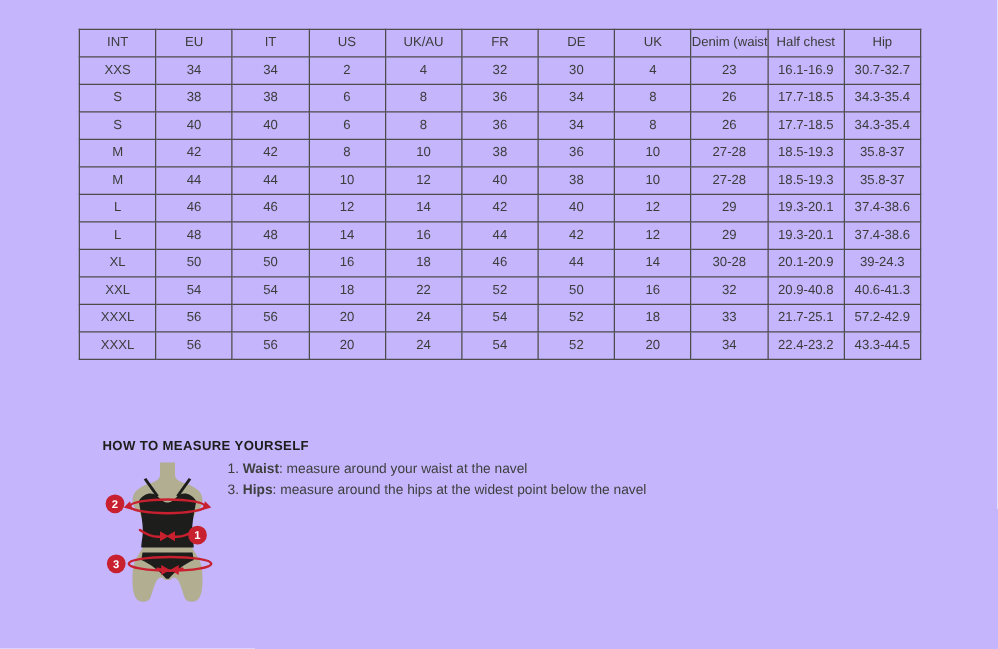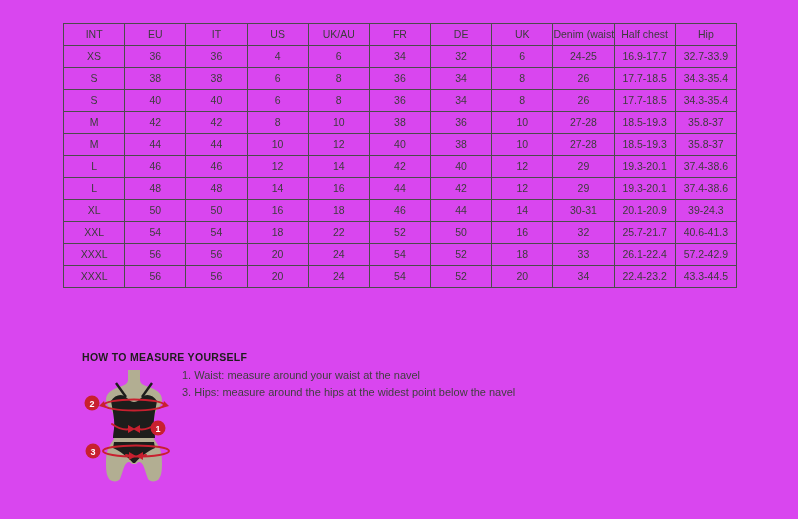--- a/index.html
+++ b/index.html
@@ -1,17 +1,17 @@
 <!DOCTYPE html>
 <html><head>
 <meta charset="utf-8">
 <style>
   html,body { margin:0; padding:0; background:#ffffff; }
   .page {
-    position:relative; width:798px; height:519px; background:#d946ef;
+    position:relative; width:798px; height:519px; background:#c4b5fd;
     font-family:"Liberation Sans", sans-serif; overflow:hidden;
   }
   table.size-table {
     position:absolute; left:63px; top:23px; width:674px;
     border-collapse:collapse; table-layout:fixed;
     font-size:10.5px; color:#3c3c3b;
   }
   table.size-table th, table.size-table td {
     border:1px solid #4c4c4b; text-align:center; vertical-align:middle;
     font-weight:400; height:21px; padding:0; line-height:21px;
@@ -20,21 +20,21 @@
   .measure-title {
     position:absolute; left:66px; top:351px; margin:0;
     font-size:10.5px; font-weight:bold; letter-spacing:0.3px; color:#1d1d1b;padding-left:16px;
   }
   .mannequin-wrap { position:absolute; left:82px; top:367px; width:104px; height:121px; }
   .steps {
     position:absolute; left:182px; top:370px; margin:0; padding:0; list-style:none;
     font-size:11px; color:#3f3f3e;
   }
   .steps li { margin-bottom:5px; line-height:11.5px; white-space:nowrap; }
-  .steps b { font-weight:normal;text-align:center; }
+  .steps b { font-weight:bold;text-align:center; }
 </style>
 </head>
 <body>
 
 <div class="page">
 
   <table class="size-table">
       <thead>
         <tr>
           <th>INT</th>
@@ -45,31 +45,31 @@
           <th>FR</th>
           <th>DE</th>
           <th>UK</th>
           <th>Denim (waist)</th>
           <th>Half chest</th>
           <th>Hip</th>
         </tr>
       </thead>
       <tbody>
         <tr>
-          <td>XS</td>
-          <td>36</td>
-          <td>36</td>
+          <td>XXS</td>
+          <td>34</td>
+          <td>34</td>
+          <td>2</td>
           <td>4</td>
-          <td>6</td>
-          <td>34</td>
           <td>32</td>
-          <td>6</td>
-          <td>24-25</td>
-          <td>16.9-17.7</td>
-          <td>32.7-33.9</td>
+          <td>30</td>
+          <td>4</td>
+          <td>23</td>
+          <td>16.1-16.9</td>
+          <td>30.7-32.7</td>
         </tr>
         <tr>
           <td>S</td>
           <td>38</td>
           <td>38</td>
           <td>6</td>
           <td>8</td>
           <td>36</td>
           <td>34</td>
           <td>8</td>
@@ -144,48 +144,48 @@
         </tr>
         <tr>
           <td>XL</td>
           <td>50</td>
           <td>50</td>
           <td>16</td>
           <td>18</td>
           <td>46</td>
           <td>44</td>
           <td>14</td>
-          <td>30-31</td>
+          <td>30-28</td>
           <td>20.1-20.9</td>
           <td>39-24.3</td>
         </tr>
         <tr>
           <td>XXL</td>
           <td>54</td>
           <td>54</td>
           <td>18</td>
           <td>22</td>
           <td>52</td>
           <td>50</td>
           <td>16</td>
           <td>32</td>
-          <td>25.7-21.7</td>
+          <td>20.9-40.8</td>
           <td>40.6-41.3</td>
         </tr>
         <tr>
           <td>XXXL</td>
           <td>56</td>
           <td>56</td>
           <td>20</td>
           <td>24</td>
           <td>54</td>
           <td>52</td>
           <td>18</td>
           <td>33</td>
-          <td>26.1-22.4</td>
+          <td>21.7-25.1</td>
           <td>57.2-42.9</td>
         </tr>
         <tr>
           <td>XXXL</td>
           <td>56</td>
           <td>56</td>
           <td>20</td>
           <td>24</td>
           <td>54</td>
           <td>52</td>

